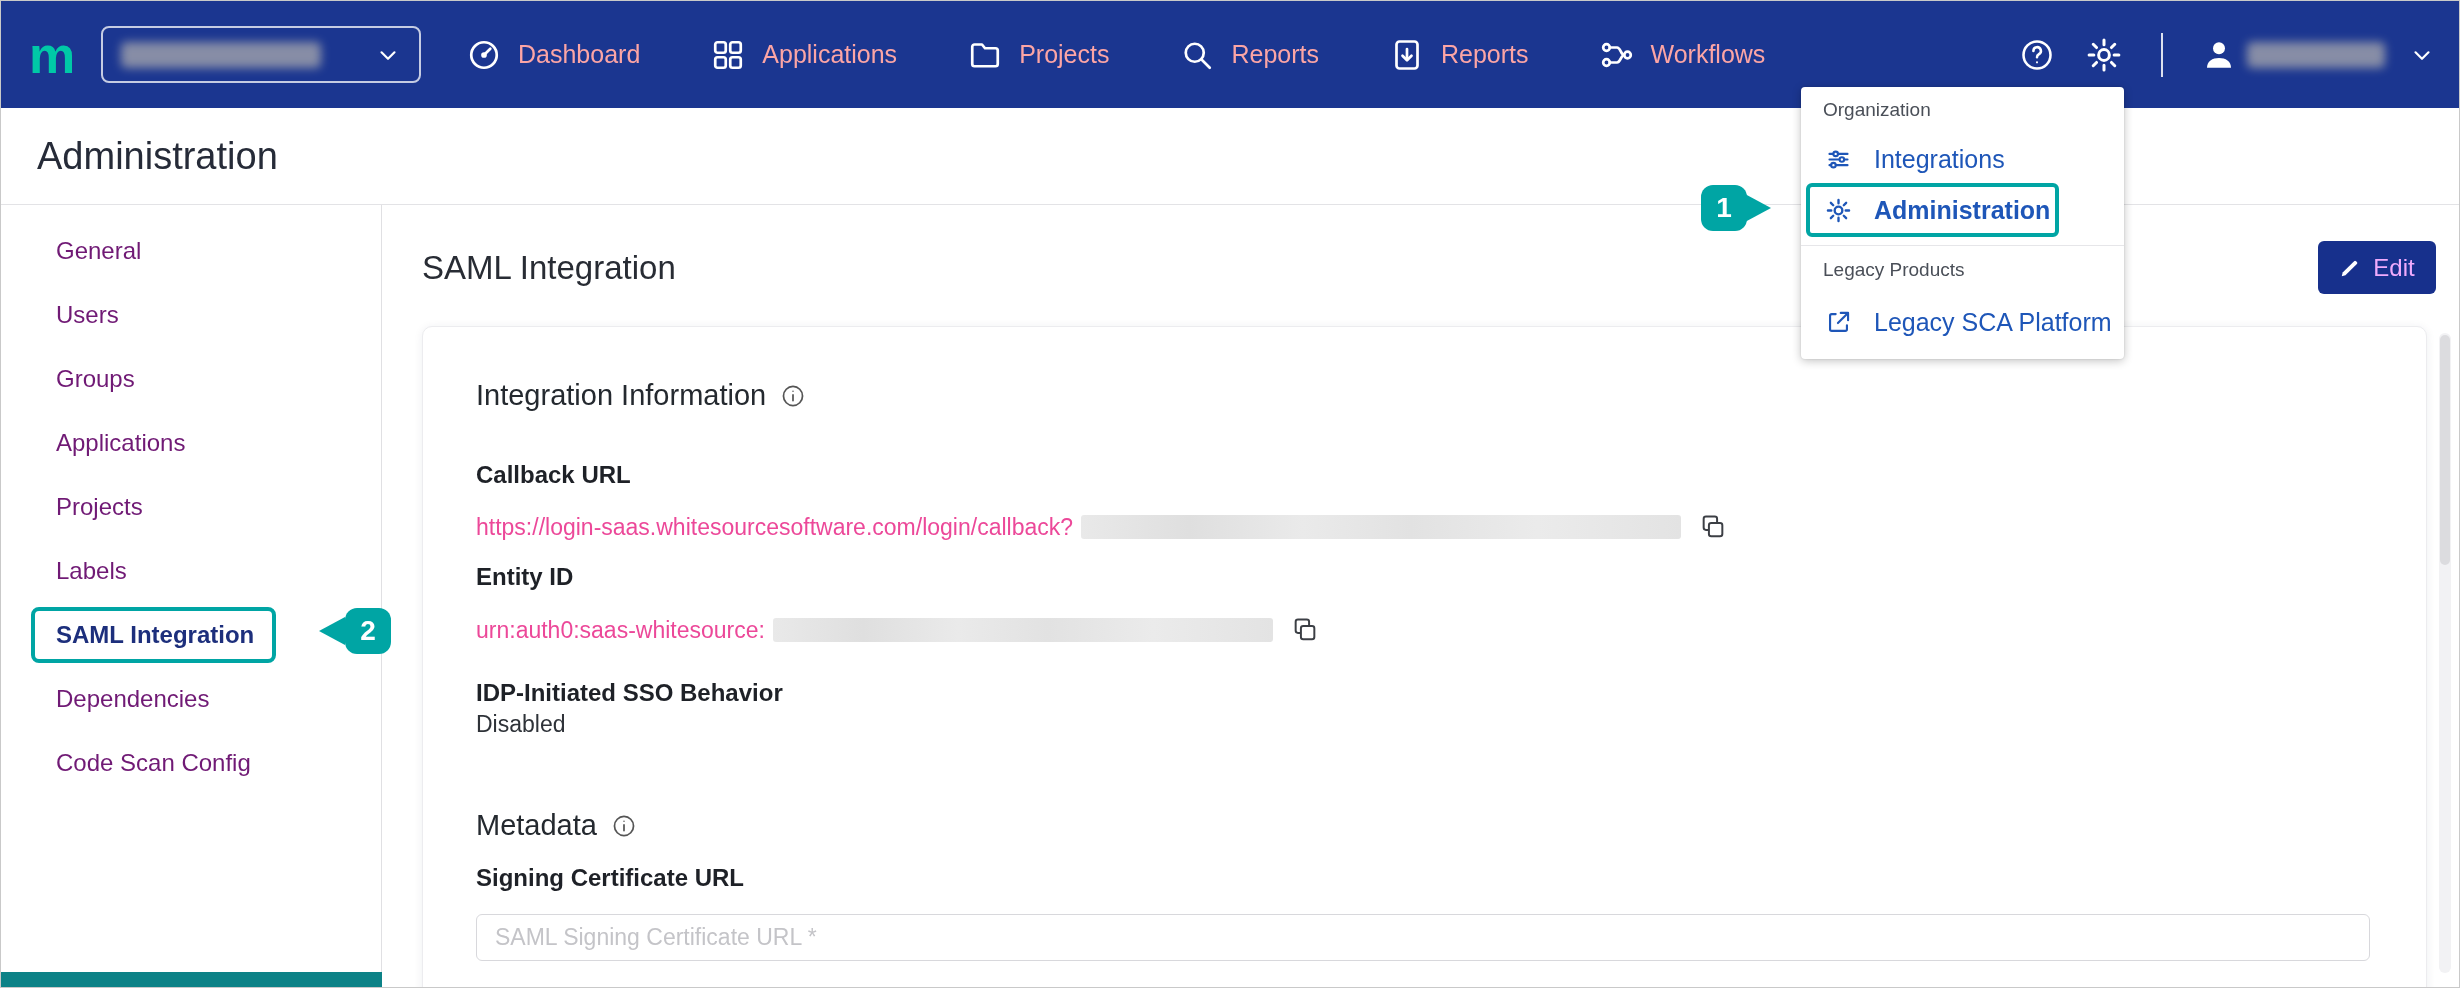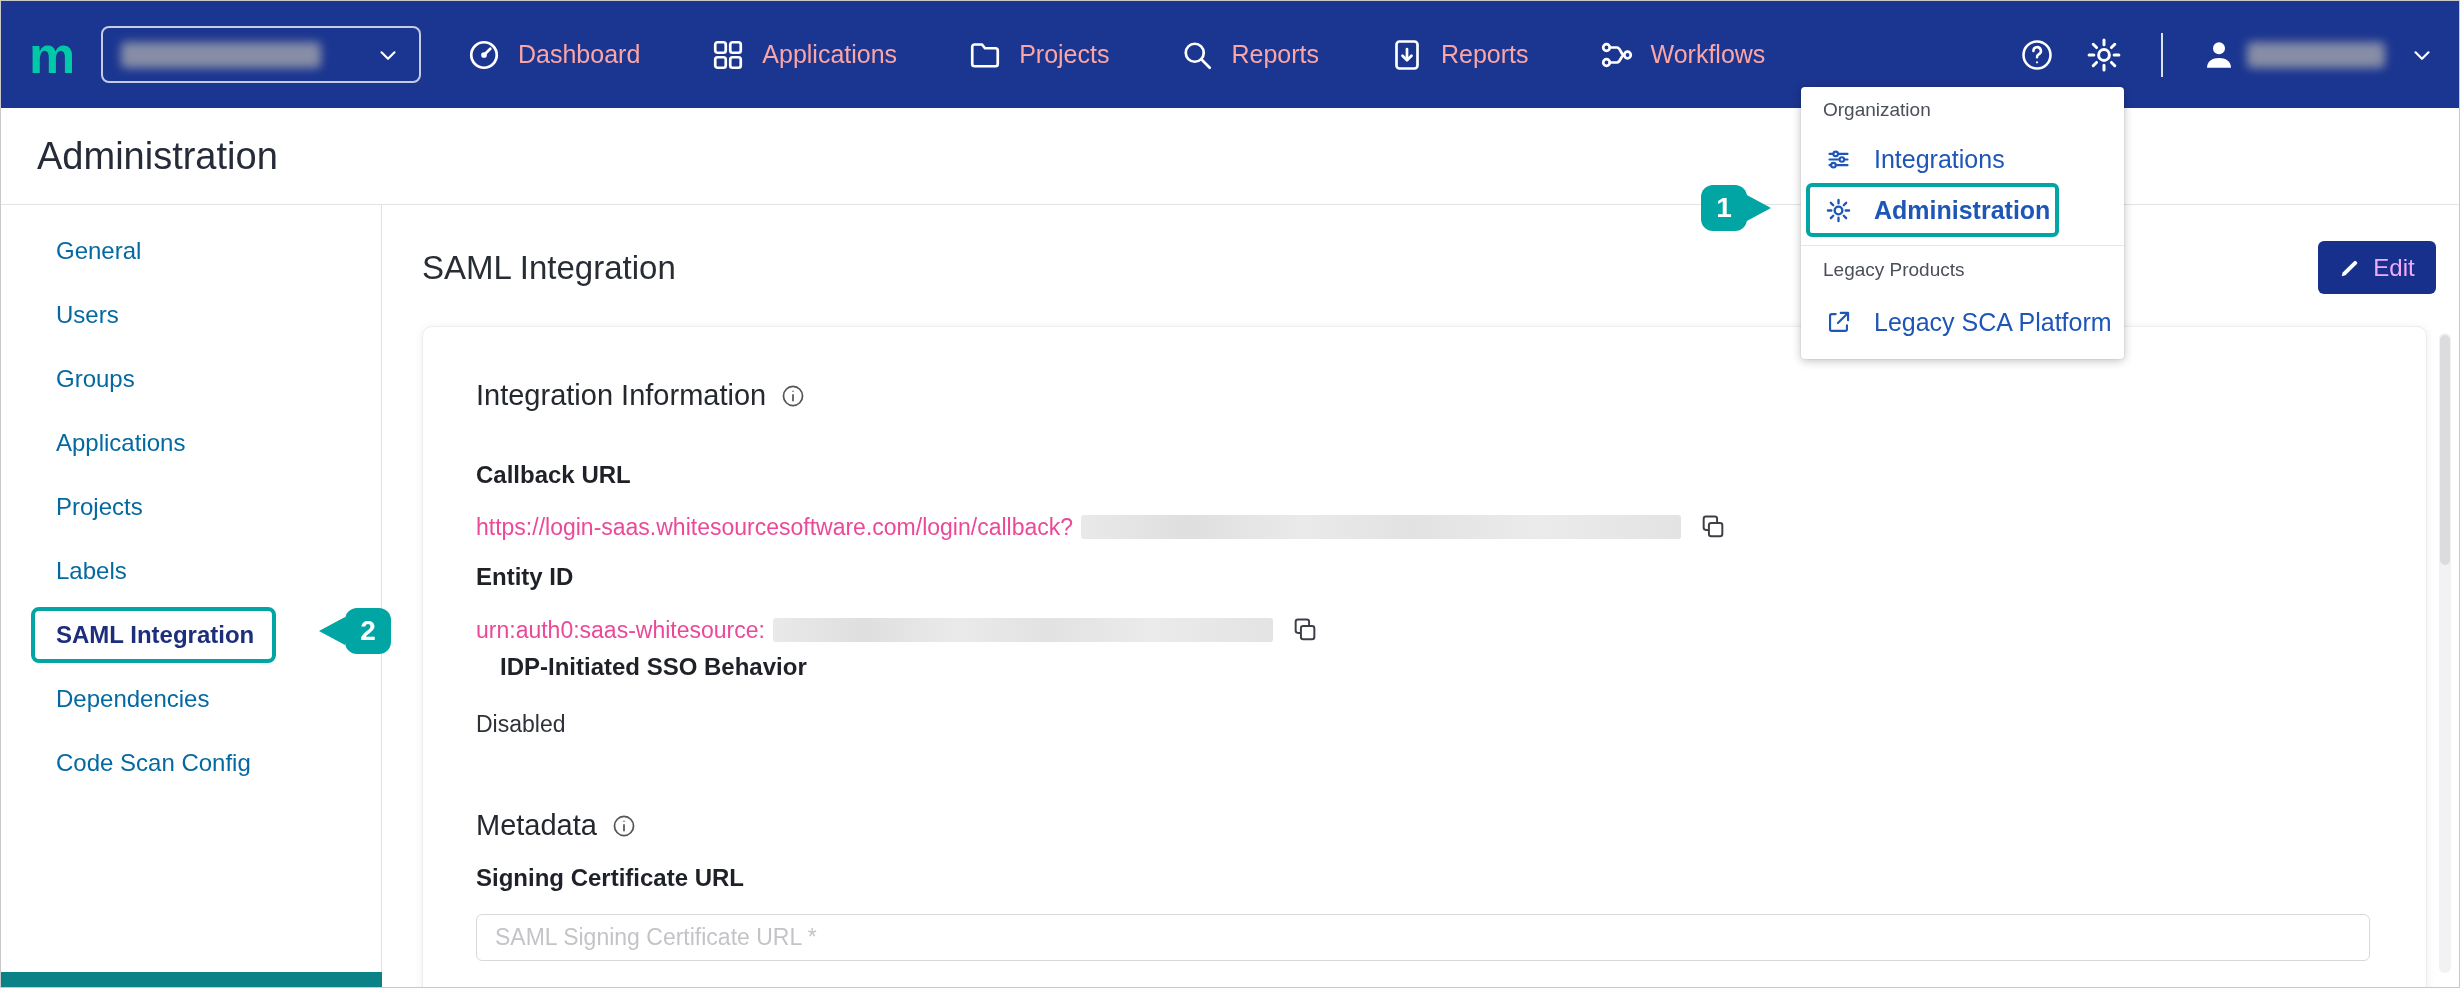--- a/index.html
+++ b/index.html
@@ -18,21 +18,21 @@
   .nav-right .gap30 { margin-right:30px; } .nav-right .gap38 { margin-right:38px; }
   .v-divider { width:2px; height:44px; background:rgba(255,255,255,.85); margin-right:38px; }
   .icon-btn { display:flex; align-items:center; justify-content:center; cursor:pointer; }
 
   
   .page-header { position:absolute; top:107px; left:0; right:0; height:97px; background:#fff; border-bottom:1px solid #e3e3e6; }
   .page-title { position:absolute; left:36px; top:50%; transform:translateY(-50%); font-size:38px; color:#262b38; font-weight:400; }
 
   
   .sidebar { position:absolute; top:204px; left:0; width:381px; bottom:0; background:#fff; border-right:1px solid #e0e0e3; padding-top:14px; }
-  .side-item { position:relative; height:64px; display:flex; align-items:center; padding-left:55px; font-size:24px; color:#0369a1; cursor:pointer; }
+  .side-item { position:relative; height:64px; display:flex; align-items:center; padding-left:55px; font-size:24px; color:#701a75; cursor:pointer; }
   .side-item.selected { color:#1D2F7C; font-weight:700; }
   .hl-box { position:absolute; border:4px solid #00A5A4; border-radius:8px; pointer-events:none; }
   .side-item .hl-box { left:30px; top:4px; width:245px; height:56px; }
   .bottom-bar { position:absolute; left:0; top:971px; width:381px; height:17px; background:#0C8287; }
 
   
   .content-heading { position:absolute; left:421px; top:248px; font-size:33px; color:#282c34; font-weight:400; }
   .edit-btn { position:absolute; left:2317px; top:240px; width:118px; height:53px; background:#17308C; border-radius:6px; display:flex; align-items:center; justify-content:center; gap:12px; color:#f0abfc; font-size:24px; cursor:pointer; border:none; }
   .card { position:absolute; left:421px; top:325px; width:2005px; height:700px; background:#fff; border:1px solid #ececef; border-radius:10px; box-shadow:0 1px 10px rgba(30,40,70,.07); }
   .sec-title { position:absolute; left:53px; display:flex; align-items:center; gap:14px; font-size:29px; color:#24292f; font-weight:400; }
@@ -233,21 +233,21 @@
       <span>urn:auth0:saas-whitesource:</span>
       <span class="redact" style="width:500px;"></span>
       <span class="copy-icon">
         <svg width="28" height="28" viewBox="0 0 24 24" fill="none" stroke="currentColor" stroke-width="1.7" stroke-linejoin="round">
             <rect x="8.5" y="8.5" width="11.5" height="11.5" rx="2"></rect>
             <path d="M15.5 8.5V5a2 2 0 0 0-2-2H6a2 2 0 0 0-2 2v7.5a2 2 0 0 0 2 2h2.5"></path>
           </svg>
       </span>
     </div>
 
-    <div class="field-label" style="top:326px;margin-left:24px;">IDP-Initiated SSO Behavior</div>
+    <div class="field-label" style="top:352px;">IDP-Initiated SSO Behavior</div>
     <div class="plain-value" style="top:384px;">Disabled</div>
 
     <div class="sec-title" style="top:482px;">
       <span>Metadata</span>
       <span>
         <svg width="26" height="26" viewBox="0 0 24 24" fill="none" stroke="#555" stroke-width="1.6" stroke-linecap="round">
             <circle cx="12" cy="12" r="8.8"></circle>
             <path d="M12 11v5.2"></path>
             <circle cx="12" cy="7.7" r="0.7" fill="#555" stroke="none"></circle>
           </svg>

